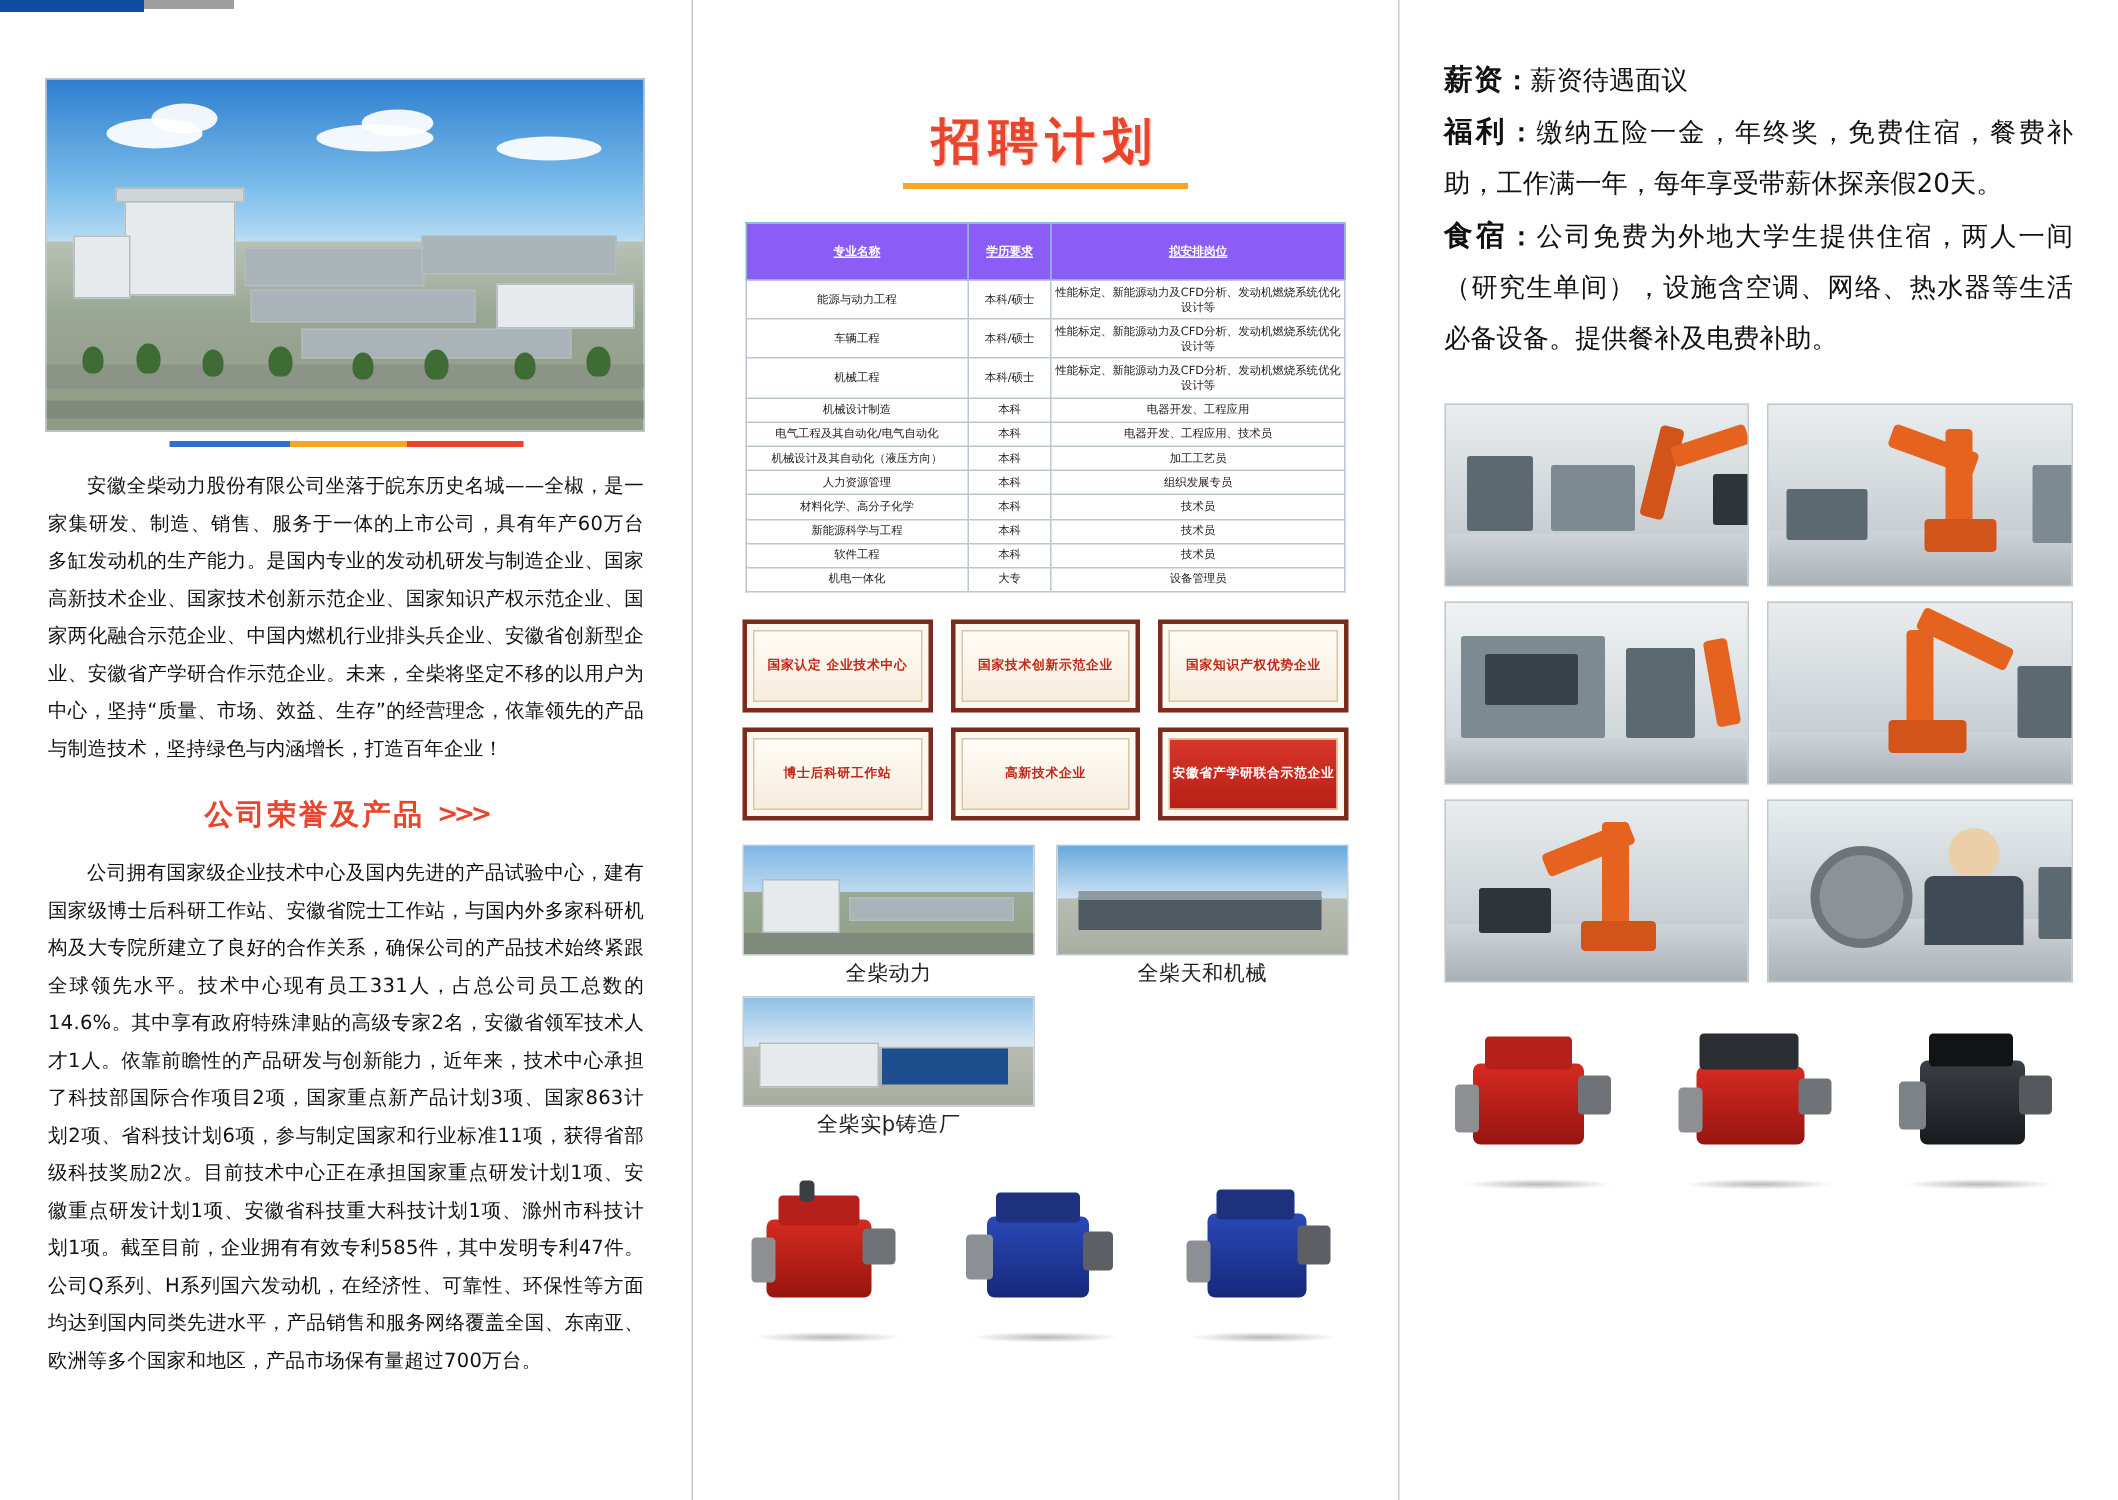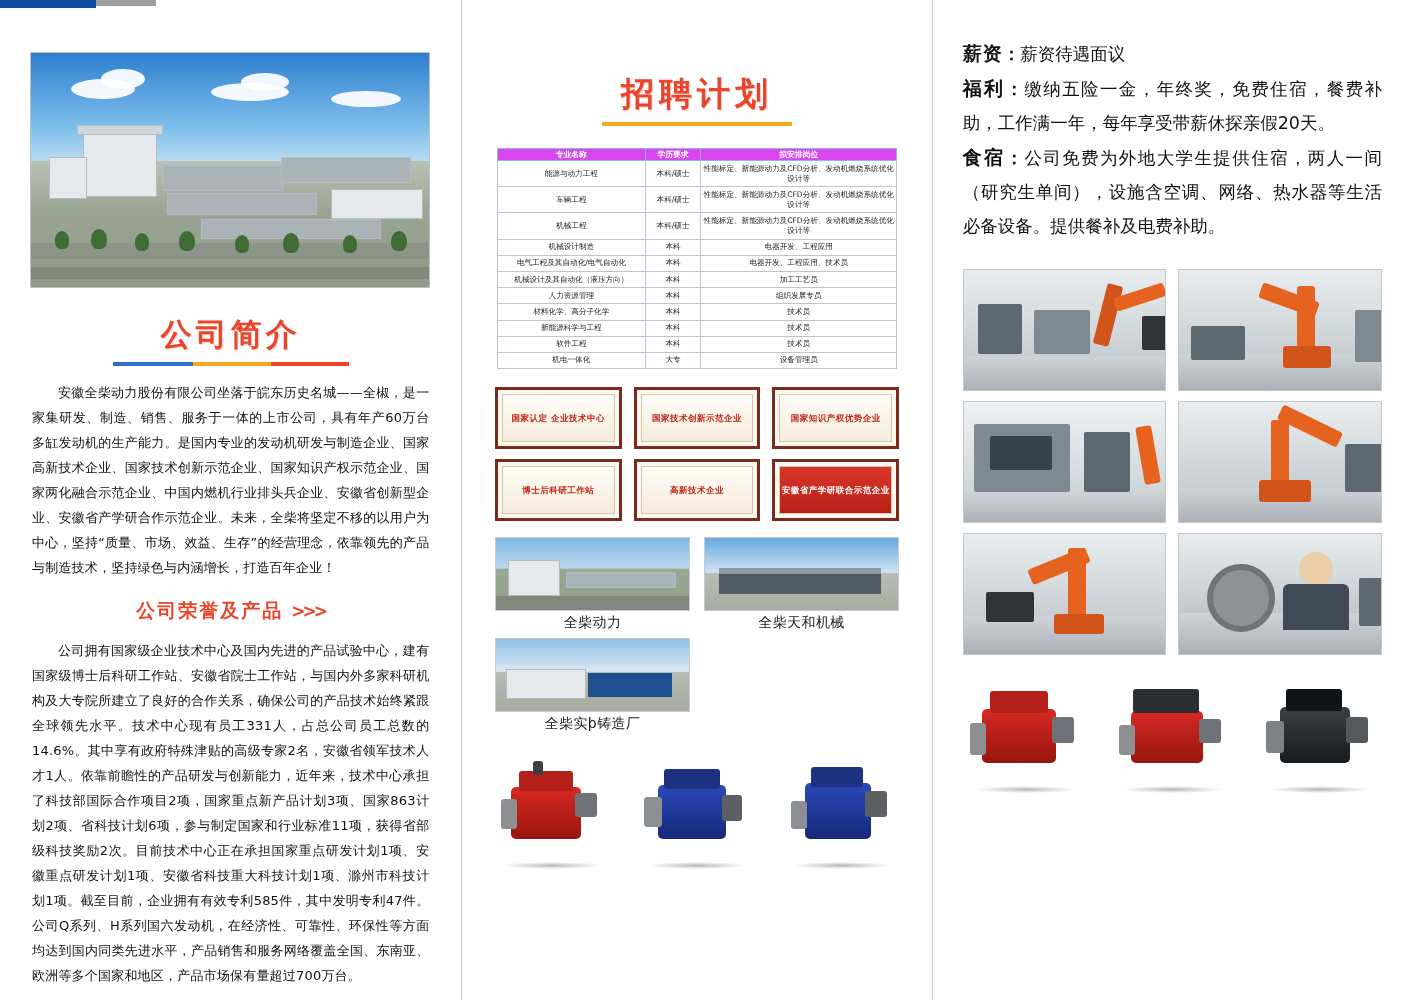--- a/index.html
+++ b/index.html
@@ -157,26 +157,27 @@
     background: #f5a623;
   }
   table.plan {
     margin: 22px auto 0;
     border-collapse: collapse;
     width: 400px;
     font-size: 7.6px;
     color: #222;
   }
   table.plan th {
-    background: #d946ef;
+    background: #8b5cf6;
     color: #fff;
     font-weight: bold;
     border: 1px solid #8fb5d8;
-    padding: 0 2px;
+    padding: 13px 2px;
     font-size: 7.8px;
+    text-decoration: underline;
   }
   table.plan td {
     border: 1px solid #b9c6d3;
     padding: 2.6px 2px;
     text-align: center;
     background: #fff;
   }
   table.plan td.c0 { width: 37%; }
   table.plan td.c1 { width: 14%; }
   table.plan td.c2 { width: 49%; }
@@ -346,21 +347,20 @@
       <div class="tree px" style="left:24px;top:178px;width:14px;height:18px;"></div>
       <div class="tree px" style="left:60px;top:176px;width:16px;height:20px;"></div>
       <div class="tree px" style="left:104px;top:180px;width:14px;height:18px;"></div>
       <div class="tree px" style="left:148px;top:178px;width:16px;height:20px;"></div>
       <div class="tree px" style="left:204px;top:182px;width:14px;height:18px;"></div>
       <div class="tree px" style="left:252px;top:180px;width:16px;height:20px;"></div>
       <div class="tree px" style="left:312px;top:182px;width:14px;height:18px;"></div>
       <div class="tree px" style="left:360px;top:178px;width:16px;height:20px;"></div>
     </div>
 
-    <div class="title-cn company-title">公司简介</div>
     <div class="title-underline"></div>
 
     <p class="body-text">安徽全柴动力股份有限公司坐落于皖东历史名城——全椒，是一家集研发、制造、销售、服务于一体的上市公司，具有年产60万台多缸发动机的生产能力。是国内专业的发动机研发与制造企业、国家高新技术企业、国家技术创新示范企业、国家知识产权示范企业、国家两化融合示范企业、中国内燃机行业排头兵企业、安徽省创新型企业、安徽省产学研合作示范企业。未来，全柴将坚定不移的以用户为中心，坚持“质量、市场、效益、生存”的经营理念，依靠领先的产品与制造技术，坚持绿色与内涵增长，打造百年企业！</p>
 
     <div class="sub-title-row">
       <span class="sub-title">公司荣誉及产品</span>
       <span class="chev">&gt;&gt;&gt;</span>
     </div>
 
     <p class="body-text">公司拥有国家级企业技术中心及国内先进的产品试验中心，建有国家级博士后科研工作站、安徽省院士工作站，与国内外多家科研机构及大专院所建立了良好的合作关系，确保公司的产品技术始终紧跟全球领先水平。技术中心现有员工331人，占总公司员工总数的14.6%。其中享有政府特殊津贴的高级专家2名，安徽省领军技术人才1人。依靠前瞻性的产品研发与创新能力，近年来，技术中心承担了科技部国际合作项目2项，国家重点新产品计划3项、国家863计划2项、省科技计划6项，参与制定国家和行业标准11项，获得省部级科技奖励2次。目前技术中心正在承担国家重点研发计划1项、安徽重点研发计划1项、安徽省科技重大科技计划1项、滁州市科技计划1项。截至目前，企业拥有有效专利585件，其中发明专利47件。公司Q系列、H系列国六发动机，在经济性、可靠性、环保性等方面均达到国内同类先进水平，产品销售和服务网络覆盖全国、东南亚、欧洲等多个国家和地区，产品市场保有量超过700万台。</p>

